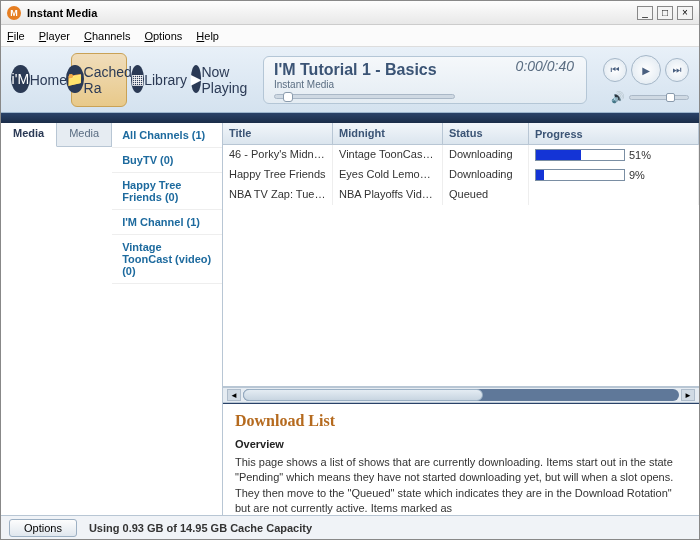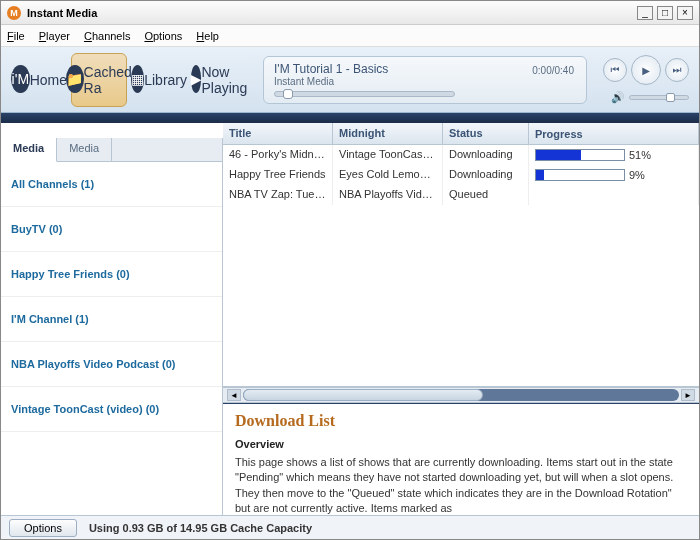--- a/index.html
+++ b/index.html
@@ -12,40 +12,40 @@
 .win-btn { width: 16px; height: 14px; border: 1px solid #888; background: #f4f4f4; display: flex; align-items: center; justify-content: center; font-size: 10px; cursor: pointer; }
 .menubar { height: 22px; display: flex; align-items: center; padding: 0 6px; gap: 14px; border-bottom: 1px solid #ddd; background: #fbfbfb; }
 .menubar span { cursor: pointer; }
 .menubar span u { text-decoration: underline; }
 .toolbar-area { height: 66px; background: linear-gradient(#e8f0f8, #d4e2ef); border-bottom: 1px solid #9db6cd; display: flex; align-items: center; padding: 6px 10px; gap: 4px; }
 .tool-btn { display: flex; flex-direction: row; align-items: center; justify-content: center; width: 56px; height: 54px; border-radius: 6px; cursor: pointer; }
 .tool-btn.active { background: linear-gradient(#f0ddbb, #e8c98a); border: 1px solid #c9a256; }
 .tool-icon { width: 28px; height: 28px; border-radius: 50%; background: #2b3a55; color: #fff; display: flex; align-items: center; justify-content: center; font-size: 14px; margin-bottom: 2px; }
 .tool-label { font-size: 14px; color: #2b3a55; }
 .now-playing-box { flex: 1; margin: 0 12px; height: 48px; background: linear-gradient(#f5f8fb, #e4ecf3); border: 1px solid #b4c6d6; border-radius: 6px; padding: 4px 10px; display: flex; flex-direction: column; justify-content: center; position: relative; }
-.np-title { color: #3b5475; font-weight: normal; font-size: 12px; }
+.np-title { color: #3b5475; font-weight: bold; font-size: 16px; }
 .np-sub { color: #5a6d82; font-size: 10px; }
-.np-time { position: absolute; right: 12px; top: 8px; color: #5a6d82; font-size: 10px; }
+.np-time { position: absolute; right: 12px; top: 1px; color: #5a6d82; font-size: 14px; font-style: italic; }
 .np-slider { margin-top: 4px; height: 6px; width: 60%; background: #cfd9e3; border: 1px solid #aab8c7; border-radius: 3px; position: relative; }
 .np-slider-thumb { position: absolute; left: 8px; top: -3px; width: 10px; height: 10px; background: #fff; border: 1px solid #8a9bad; border-radius: 3px; }
 .transport { display: flex; align-items: center; gap: 4px; }
 .t-btn { width: 24px; height: 24px; border-radius: 50%; border: 1px solid #a5b7c8; background: radial-gradient(#fff, #dce6ef); display: flex; align-items: center; justify-content: center; cursor: pointer; font-size: 10px; color: #4a6080; }
 .t-btn.big { width: 30px; height: 30px; }
 .vol-row { display: flex; align-items: center; gap: 4px; margin-top: 6px; }
 .vol-slider { width: 60px; height: 5px; background: #cfd9e3; border: 1px solid #aab8c7; border-radius: 3px; position: relative; }
 .vol-thumb { position: absolute; left: 36px; top: -3px; width: 9px; height: 9px; background: #fff; border: 1px solid #8a9bad; border-radius: 2px; }
 .tr-col { display: flex; flex-direction: column; align-items: flex-end; }
 .dark-strip { height: 10px; background: linear-gradient(#2a4268, #1b2d48); }
 .main-body { flex: 1; display: flex; overflow: hidden; background: #fff; }
-.sidebar { width: 222px; border-right: 1px solid #b8c6d4; display: flex; flex-direction: column; margin-top: 15px; }
+.sidebar { width: 222px; border-right: 1px solid #b8c6d4; display: flex; flex-direction: row; }
 .tab-row { height: 24px; display: flex; background: #e6ecf2; border-bottom: 1px solid #b8c6d4; }
 .tab { padding: 4px 12px; border-right: 1px solid #b8c6d4; color: #5a6d82; cursor: pointer; }
 .tab.active { background: #fff; font-weight: bold; color: #2b3a55; border-bottom: 1px solid #fff; margin-bottom: -1px; }
 .channel-list { flex: 1; overflow: auto; }
-.ch-item { padding: 16px 10px; color: #1d6a9e; font-weight: bold; border-bottom: 1px solid #eee; cursor: pointer; }
+.ch-item { padding: 6px 10px; color: #1d6a9e; font-weight: bold; border-bottom: 1px solid #eee; cursor: pointer; }
 .ch-item.selected { background: #2a6fd6; color: #fff; }
 .content { flex: 1; display: flex; flex-direction: column; }
 .grid-header { display: flex; height: 22px; background: linear-gradient(#f2f6fa, #dbe5ee); border-bottom: 1px solid #b8c6d4; }
 .gh-cell { padding: 4px 6px; border-right: 1px solid #b8c6d4; color: #3b5475; font-weight: bold; overflow: hidden; white-space: nowrap; text-overflow: ellipsis; }
 .grid-body { flex: 1; overflow: auto; background: #fff; border-bottom: 1px solid #b8c6d4; }
 .grid-row { display: flex; height: 20px; }
 .g-cell { padding: 3px 6px; border-right: 1px solid #eee; color: #333; overflow: hidden; white-space: nowrap; text-overflow: ellipsis; }
 .col-title { width: 110px; }
 .col-channel { width: 110px; }
 .col-status { width: 86px; }
@@ -137,21 +137,20 @@
     <div class="sidebar">
       <div class="tab-row">
         <div class="tab active">Media</div>
         <div class="tab">Media</div>
       </div>
       <div class="channel-list">
         <div class="ch-item">All Channels (1)</div>
         <div class="ch-item">BuyTV (0)</div>
         <div class="ch-item">Happy Tree Friends (0)</div>
         <div class="ch-item">I'M Channel (1)</div>
-        <div class="ch-item">NBA Playoffs Video Podcast (0)</div>
         <div class="ch-item">Vintage ToonCast (video) (0)</div>
       </div>
     </div>
 
     <div class="content">
       <div class="grid-header">
         <div class="gh-cell col-title">Title</div>
         <div class="gh-cell col-channel">Midnight</div>
         <div class="gh-cell col-status">Status</div>
         <div class="gh-cell col-progress">Progress</div>

